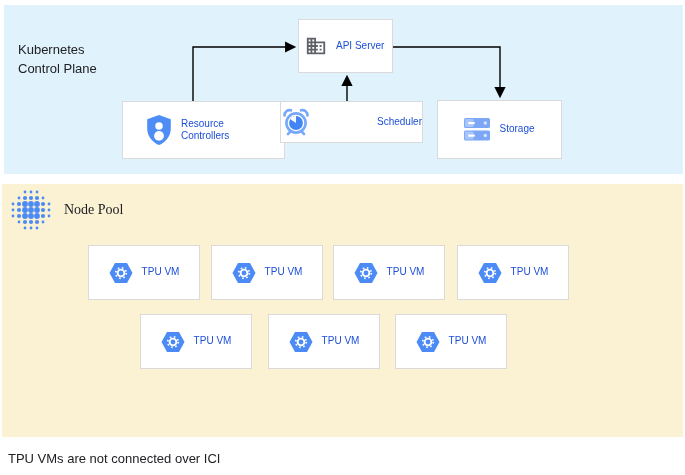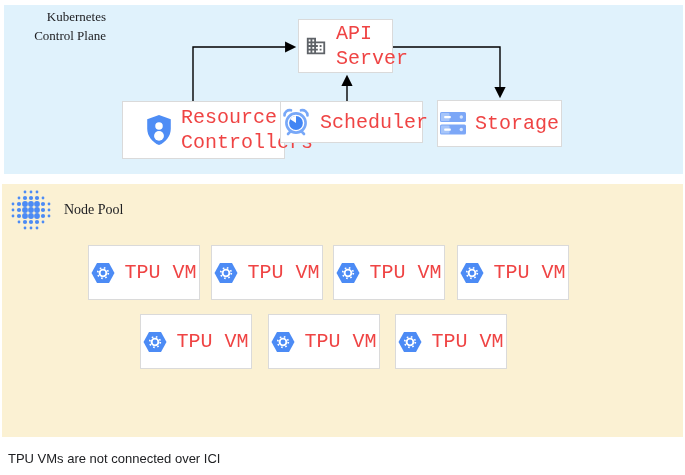--- a/index.html
+++ b/index.html
@@ -4,32 +4,32 @@
 <style>
   html,body{margin:0;padding:0;background:#fff;}
   #canvas{
     position:relative;width:685px;height:475px;background:#ffffff;overflow:hidden;
     font-family:"Liberation Sans", sans-serif;color:#202124;
   }
   .panel{position:absolute;}
   #control-plane{left:4px;top:5px;width:679px;height:169px;background:#E0F2FC;}
   #node-pool{left:2px;top:184px;width:681px;height:253px;background:#FBF1D3;}
   .region-label{font-size:13px;line-height:1.45;color:#202124;}
-  #cp-label{position:absolute;left:14px;top:3px;width:88px;text-align:right;font-family:Liberation Serif, serif;}
+  #cp-label{position:absolute;left:14px;top:36px;width:88px;text-align:left;}
   .node{
     position:absolute;background:#ffffff;border:1px solid #DADADA;box-sizing:border-box;
     display:flex;align-items:center;justify-content:center;gap:9px;
   }
-  .node-label{font-size:20px;line-height:1.25;color:#ef4444;font-family:Liberation Mono, monospace;}
+  .node-label{font-size:10px;line-height:1.25;color:#1d4ed8;}
   #api-server{left:298px;top:19px;width:95px;height:54px;}
   #api-server .node-label{width:50px;}
   #resource-controllers{left:122px;top:101px;width:163px;height:58px;}
   #resource-controllers .node-label{width:80px;}
   #scheduler{left:280px;top:101px;width:143px;height:42px;justify-content:space-between;}
-  #storage{left:437px;top:100px;width:125px;height:47px;}
+  #storage{left:437px;top:100px;width:125px;height:59px;}
   .tpu-box{position:absolute;width:112px;height:55px;justify-content:center;}
   .r1{top:245px;} .r2{top:314px;}
   #arrows{position:absolute;left:0;top:0;pointer-events:none;}
   #np-header{position:absolute;left:10px;top:189px;display:flex;align-items:center;gap:12px;font-family:Liberation Serif, serif;}
   #np-header .region-label{font-size:14px;}
   #caption{position:absolute;left:8px;top:451px;font-size:13px;color:#202124;text-align:right;}
   .icon{display:block;flex:none;}
 </style>
 </head>
 <body>

